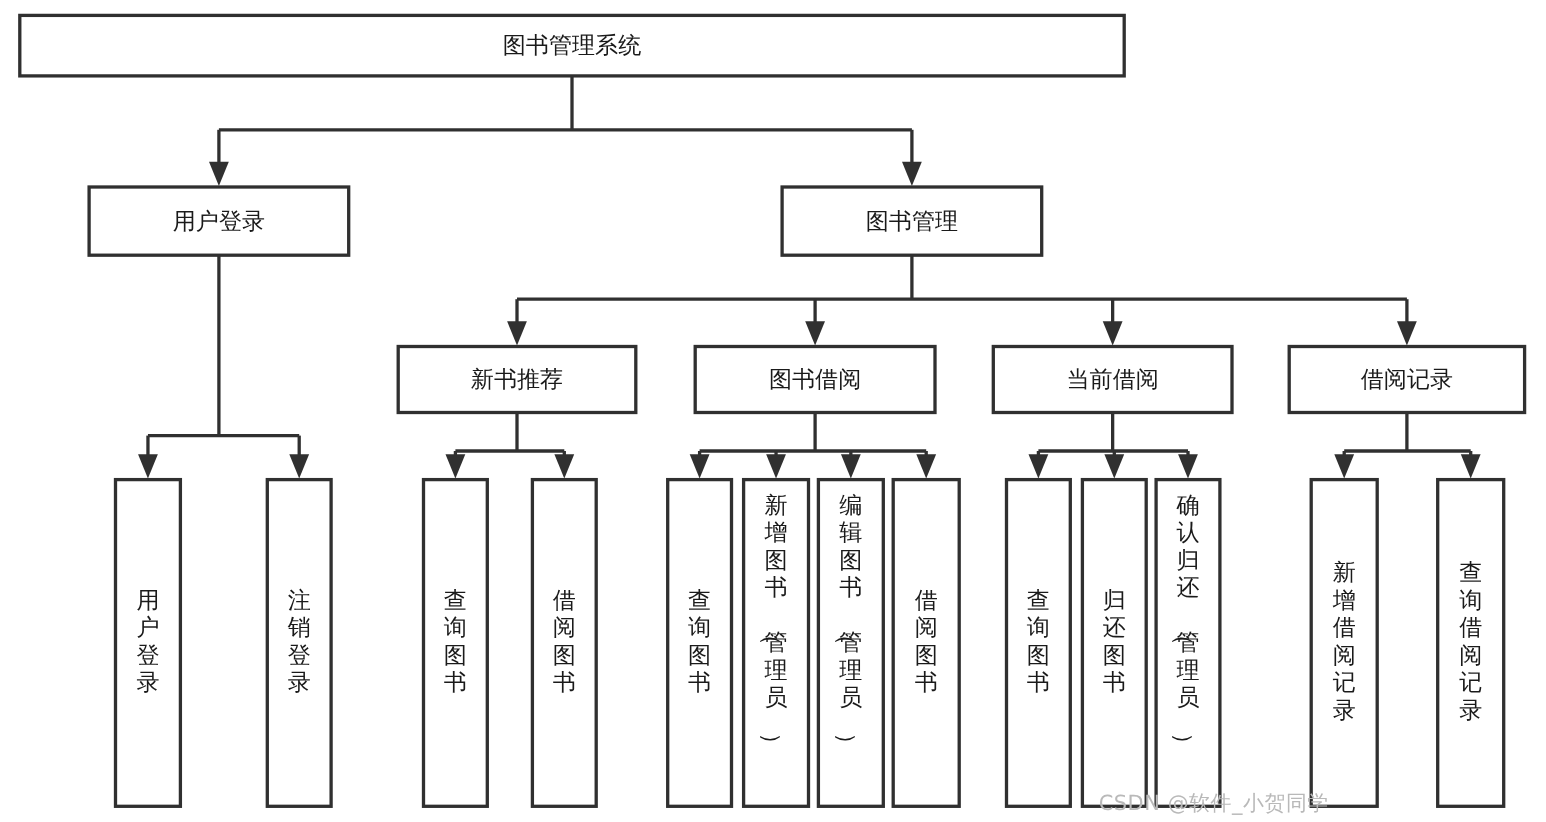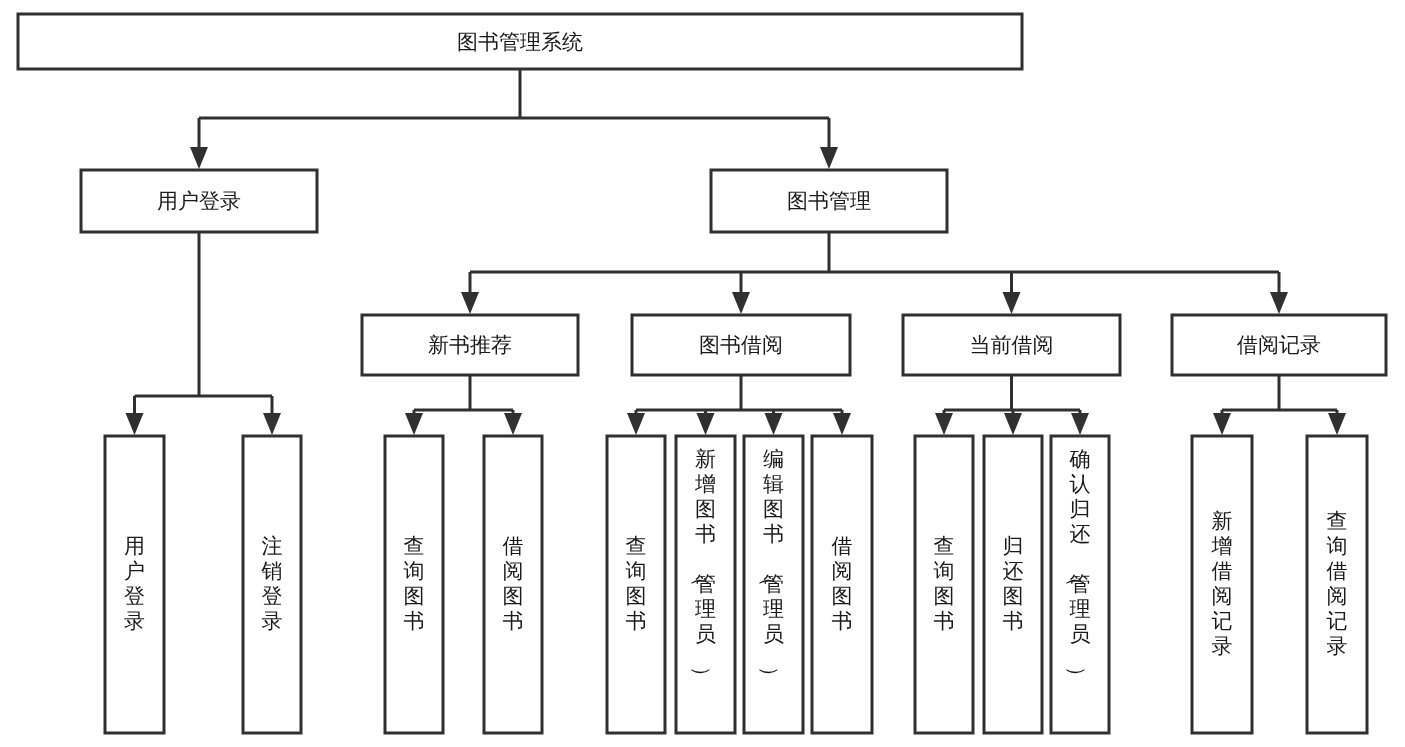--- a/index.html
+++ b/index.html
@@ -201,13 +201,14 @@
         <g>
           <rect x="1192" y="436" width="60" height="297" class="node-box"></rect>
           <text x="1222" class="node-label-vert"><tspan x="1222" y="527.5">新</tspan><tspan x="1222" y="552.5">增</tspan><tspan x="1222" y="577.5">借</tspan><tspan x="1222" y="602.5">阅</tspan><tspan x="1222" y="627.5">记</tspan><tspan x="1222" y="652.5">录</tspan></text>
         </g>
         <g>
           <rect x="1307" y="436" width="60" height="297" class="node-box"></rect>
           <text x="1337" class="node-label-vert"><tspan x="1337" y="527.5">查</tspan><tspan x="1337" y="552.5">询</tspan><tspan x="1337" y="577.5">借</tspan><tspan x="1337" y="602.5">阅</tspan><tspan x="1337" y="627.5">记</tspan><tspan x="1337" y="652.5">录</tspan></text>
         </g>
       </g>
   </svg>
+  <div class="watermark">CSDN @软件_小贺同学</div>
 </div>
 
 </body></html>

